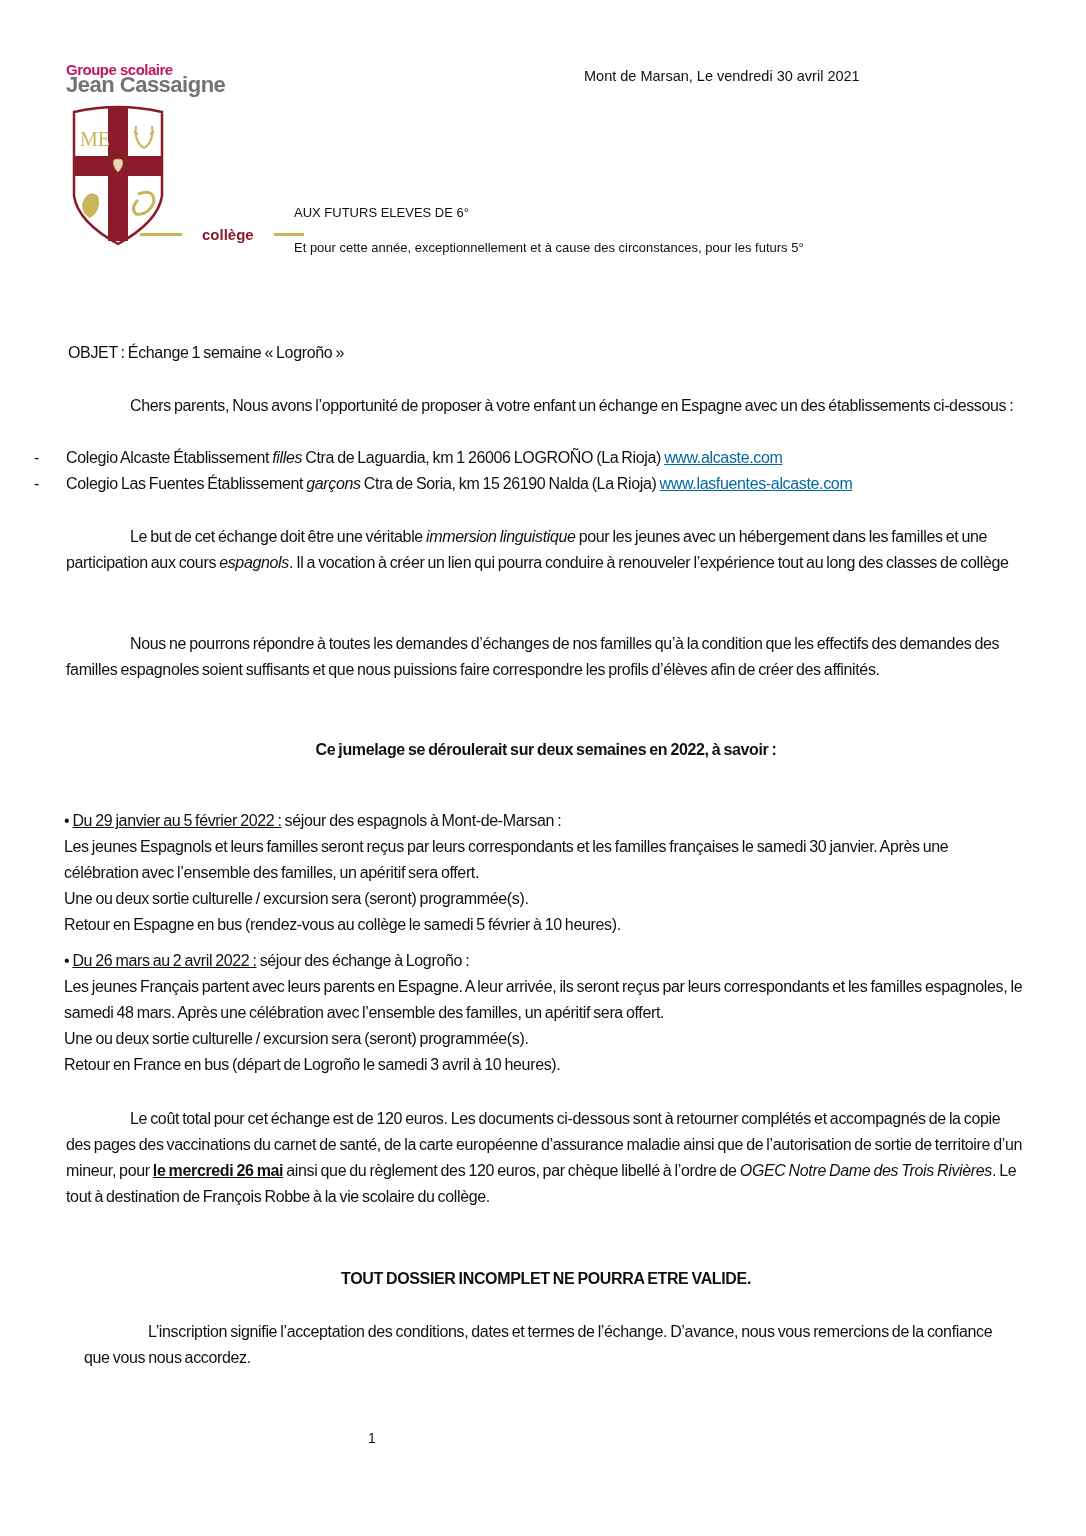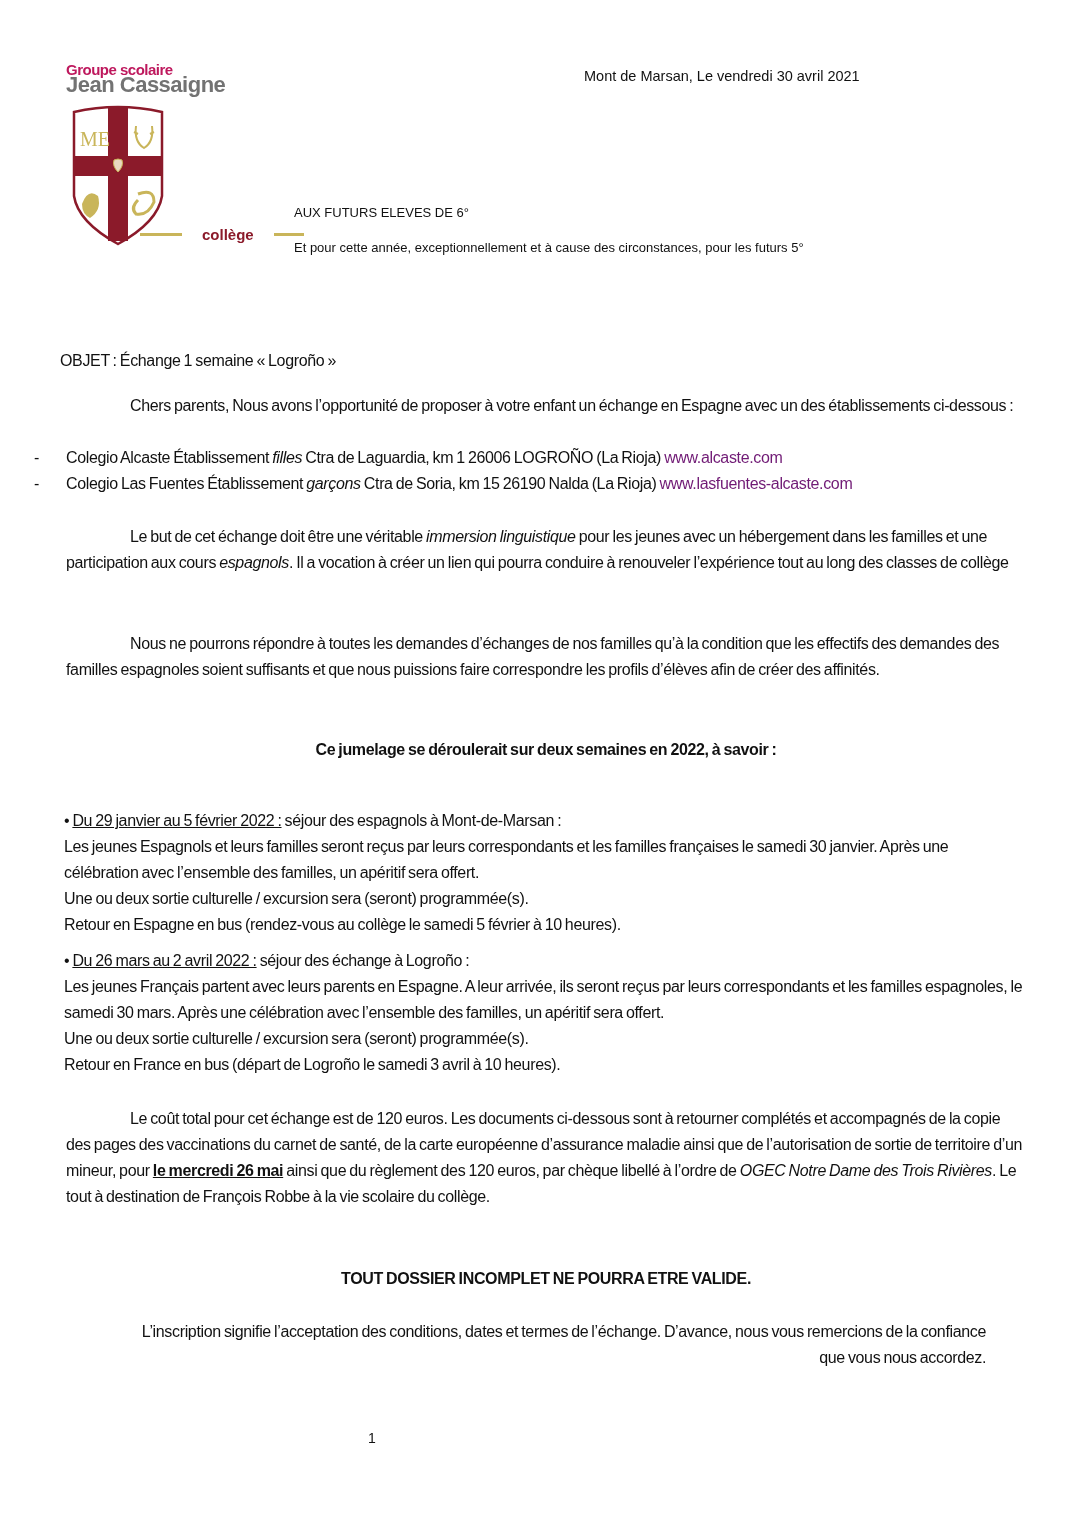--- a/index.html
+++ b/index.html
@@ -14,21 +14,21 @@
   .college .bar { height:3px; background:#c9b55a; }
   .college .txt { color:#8b1a2a; font-weight:bold; font-size:15px; }
   .date { left:584px; top:68px; font-size:14.5px; }
   .addr1 { left:294px; top:205px; font-size:13px; }
   .addr2 { left:294px; top:240px; font-size:13px; }
   .body-text { font-family:"Liberation Sans", sans-serif; font-size:16px; line-height:26px; letter-spacing:-0.35px; word-spacing:-1px; }
   p { margin:0; }
   .indent { text-indent:64px; }
   .center { text-align:center; }
   .bold { font-weight:bold; }
-  a.link { color:#701a75; }
+  a.link { color:#0369a1; text-decoration:underline; }
   .ul { text-decoration:underline; }
   .list-row { position:absolute; left:34px; display:flex; }
   .list-row .dash { width:32px; }
   .page-num { left:368px; top:1430px; font-size:14px; }
 </style>
 </head>
 <body>
 
 <div class="abs logo-top">
   <div class="l1">Groupe scolaire</div>
@@ -49,21 +49,21 @@
 <div class="abs college">
   <div class="bar" style="width:42px;"></div>
   <span class="txt">collège</span>
   <div class="bar" style="width:30px;"></div>
 </div>
 
 <div class="abs date">Mont de Marsan, Le vendredi 30 avril 2021</div>
 <div class="abs addr1">AUX FUTURS ELEVES DE 6°</div>
 <div class="abs addr2">Et pour cette année, exceptionnellement et à cause des circonstances, pour les futurs 5°</div>
 
-<div class="abs body-text" style="left:60px; top:340px;margin-top:8px;">OBJET : Échange 1 semaine « Logroño »</div>
+<div class="abs body-text" style="left:68px; top:340px;">OBJET : Échange 1 semaine « Logroño »</div>
 
 <div class="abs body-text" style="left:66px; top:393px; width:960px;">
   <p class="indent">Chers parents, Nous avons l’opportunité de proposer à votre enfant un échange en Espagne avec un des établissements ci-dessous :</p>
 </div>
 
 <div class="list-row body-text" style="top:445px;">
   <span class="dash">-</span>
   <span>
     <span>Colegio Alcaste Établissement </span><i>filles</i><span> Ctra de Laguardia, km 1 26006 LOGROÑO (La Rioja) </span><a class="link">www.alcaste.com</a>
   </span>
@@ -87,28 +87,28 @@
 
 <div class="abs body-text" style="left:64px; top:808px; width:960px;">
   <p><span>•</span> <span class="ul">Du 29 janvier au 5 février 2022 :</span><span> séjour des espagnols à Mont-de-Marsan :</span></p>
   <p>Les jeunes Espagnols et leurs familles seront reçus par leurs correspondants et les familles françaises le samedi 30 janvier. Après une célébration avec l’ensemble des familles, un apéritif sera offert.</p>
   <p>Une ou deux sortie culturelle / excursion sera (seront) programmée(s).</p>
   <p>Retour en Espagne en bus (rendez-vous au collège le samedi 5 février à 10 heures).</p>
 </div>
 
 <div class="abs body-text" style="left:64px; top:948px; width:968px;">
   <p><span>•</span> <span class="ul">Du 26 mars au 2 avril 2022 :</span><span> séjour des échange à Logroño :</span></p>
-  <p>Les jeunes Français partent avec leurs parents en Espagne. A leur arrivée, ils seront reçus par leurs correspondants et les familles espagnoles, le samedi 30 mars. Après une célébration avec l’ensemble des familles, un apéritif sera offert.</p>
+  <p>Les jeunes Français partent avec leurs parents en Espagne. A leur arrivée, ils seront reçus par leurs correspondants et les familles espagnoles, le samedi 48 mars. Après une célébration avec l’ensemble des familles, un apéritif sera offert.</p>
   <p>Une ou deux sortie culturelle / excursion sera (seront) programmée(s).</p>
   <p>Retour en France en bus (départ de Logroño le samedi 3 avril à 10 heures).</p>
 </div>
 
 <div class="abs body-text" style="left:66px; top:1106px; width:960px;">
   <p class="indent"><span>Le coût total pour cet échange est de 120 euros. Les documents ci-dessous sont à retourner complétés et accompagnés de la copie des pages des vaccinations du carnet de santé, de la carte européenne d’assurance maladie ainsi que de l’autorisation de sortie de territoire d’un mineur, pour </span><b class="ul">le mercredi 26 mai</b><span> ainsi que du règlement des 120 euros, par chèque libellé à l’ordre de </span><i>OGEC Notre Dame des Trois Rivières</i><span>. Le tout à destination de François Robbe à la vie scolaire du collège.</span></p>
 </div>
 
 <div class="abs body-text bold center" style="left:66px; top:1266px; width:960px;">TOUT DOSSIER INCOMPLET NE POURRA ETRE VALIDE.</div>
 
-<div class="abs body-text" style="left:66px; top:1319px; width:920px;text-align:right;">
+<div class="abs body-text" style="left:84px; top:1319px; width:920px;">
   <p class="indent">L’inscription signifie l’acceptation des conditions, dates et termes de l’échange. D’avance, nous vous remercions de la confiance que vous nous accordez.</p>
 </div>
 
 <div class="abs page-num">1</div>
 
 </body></html>

